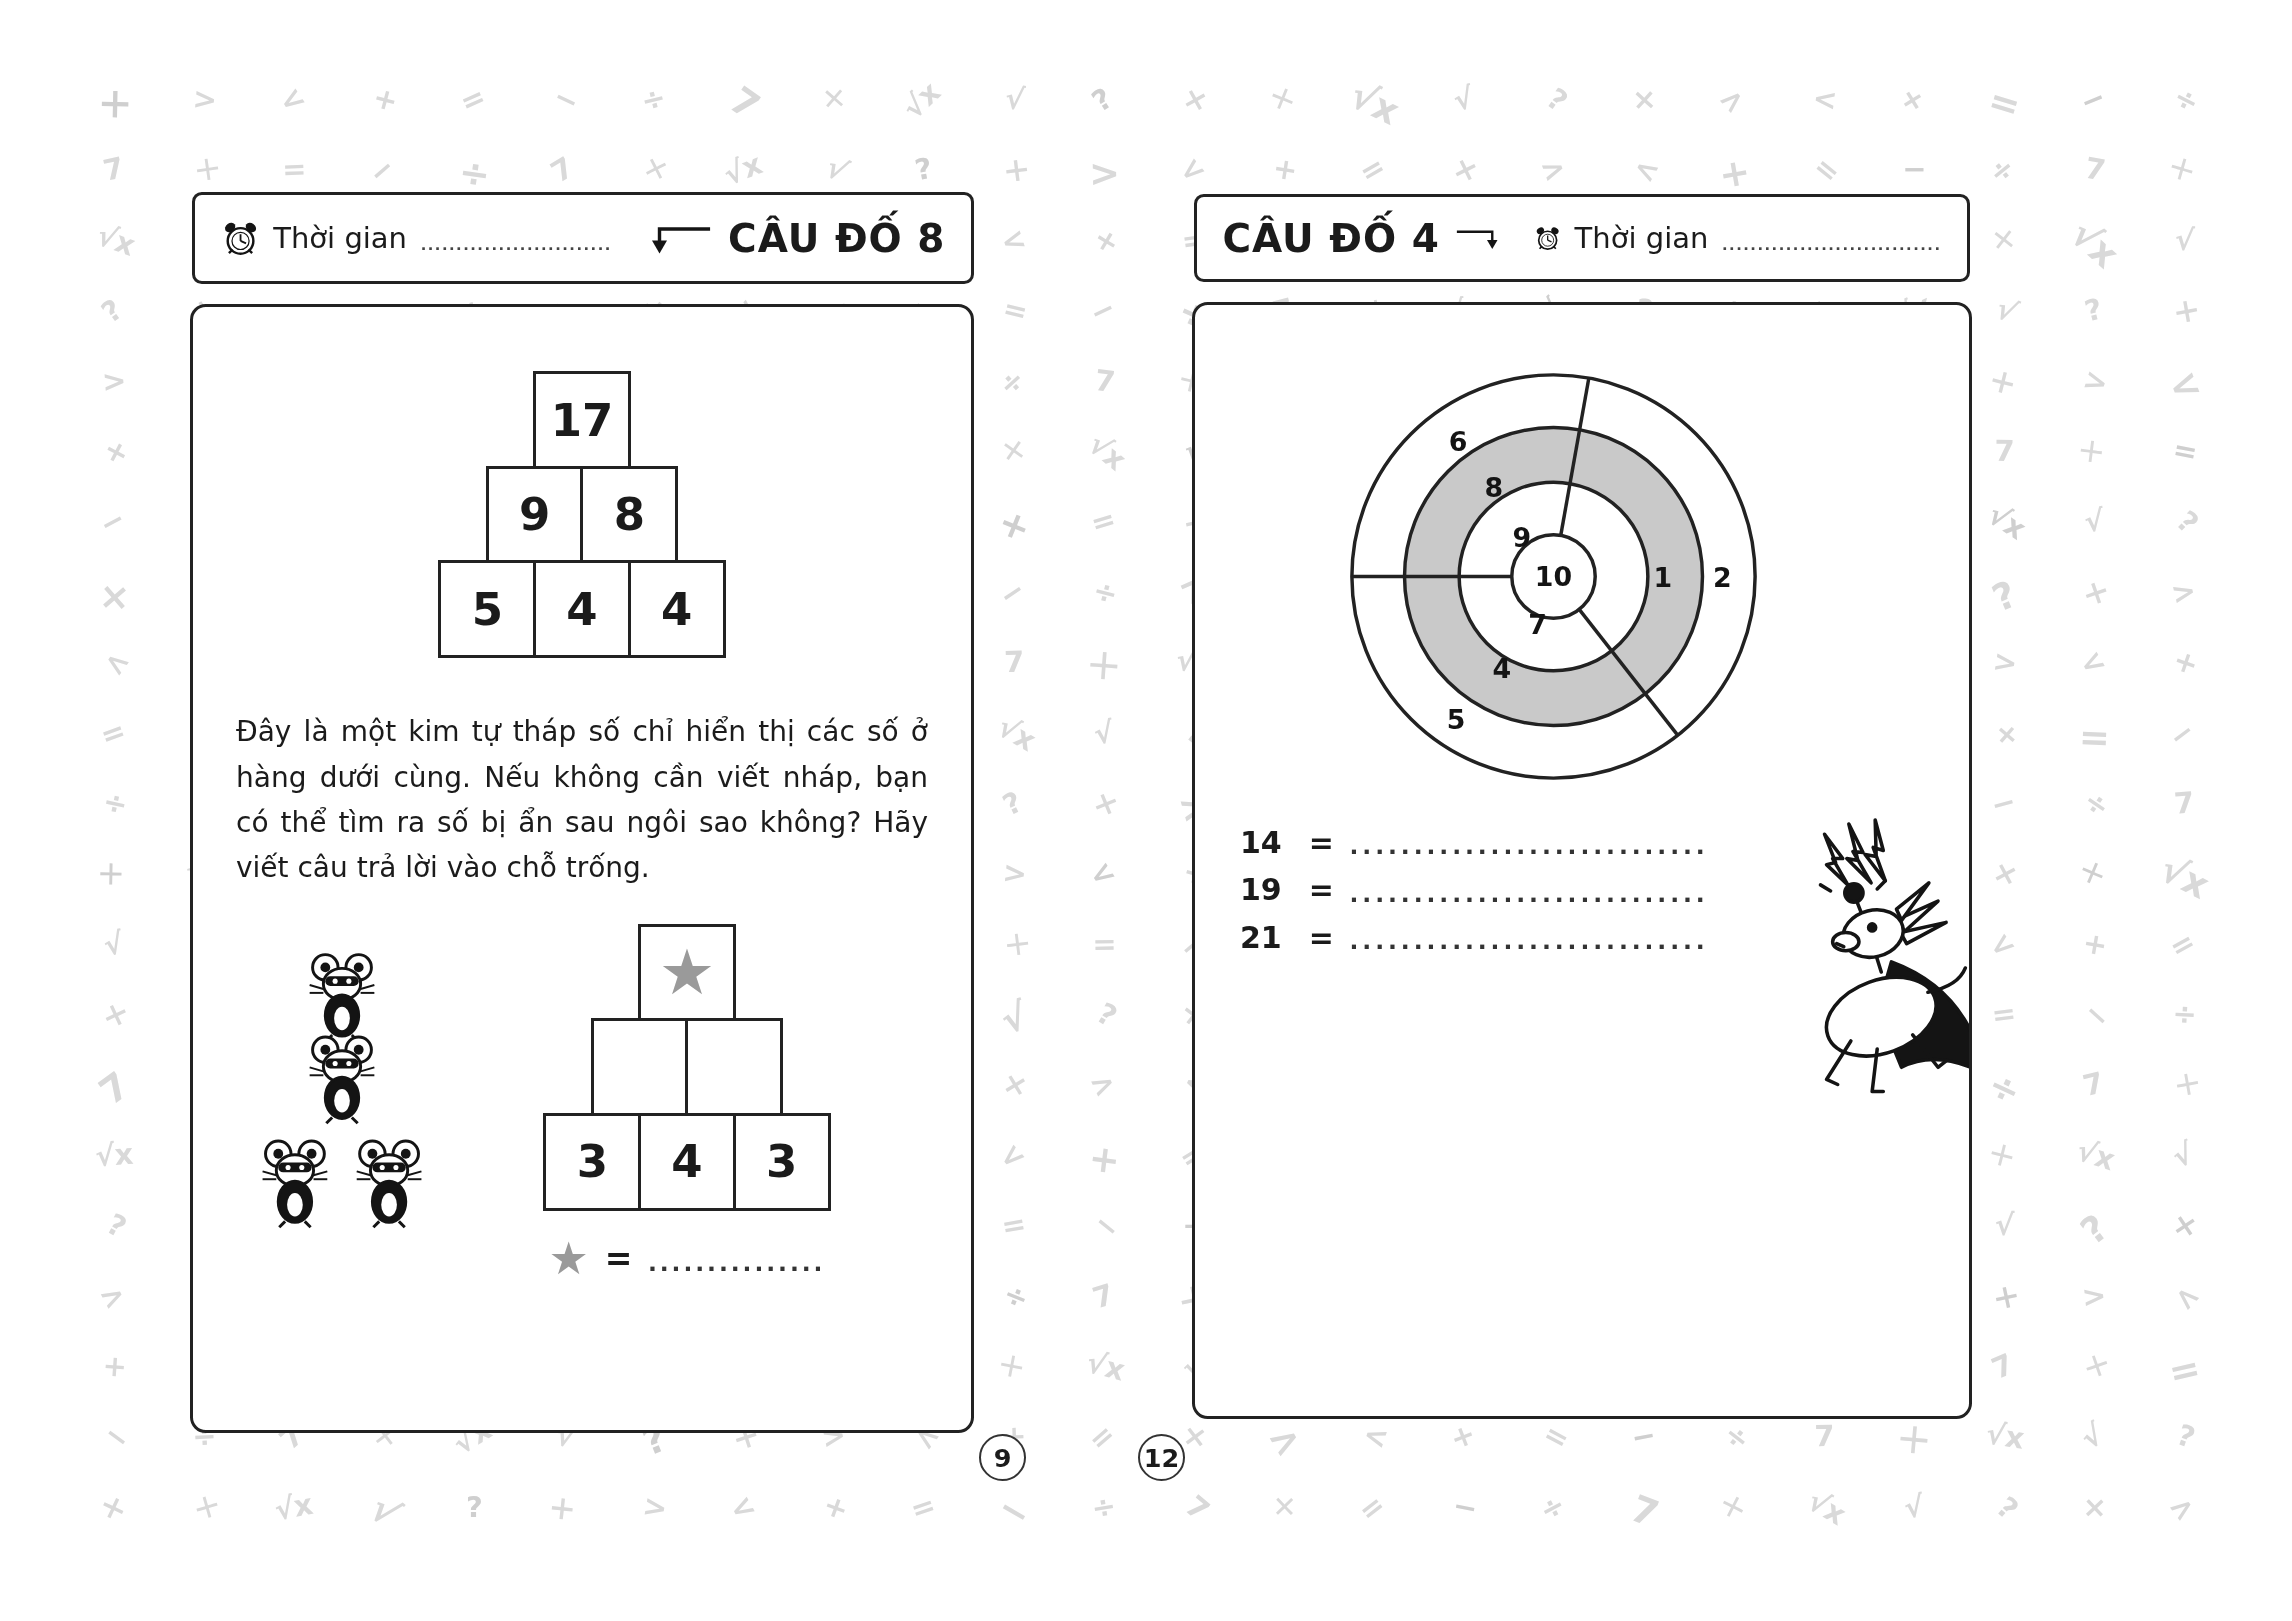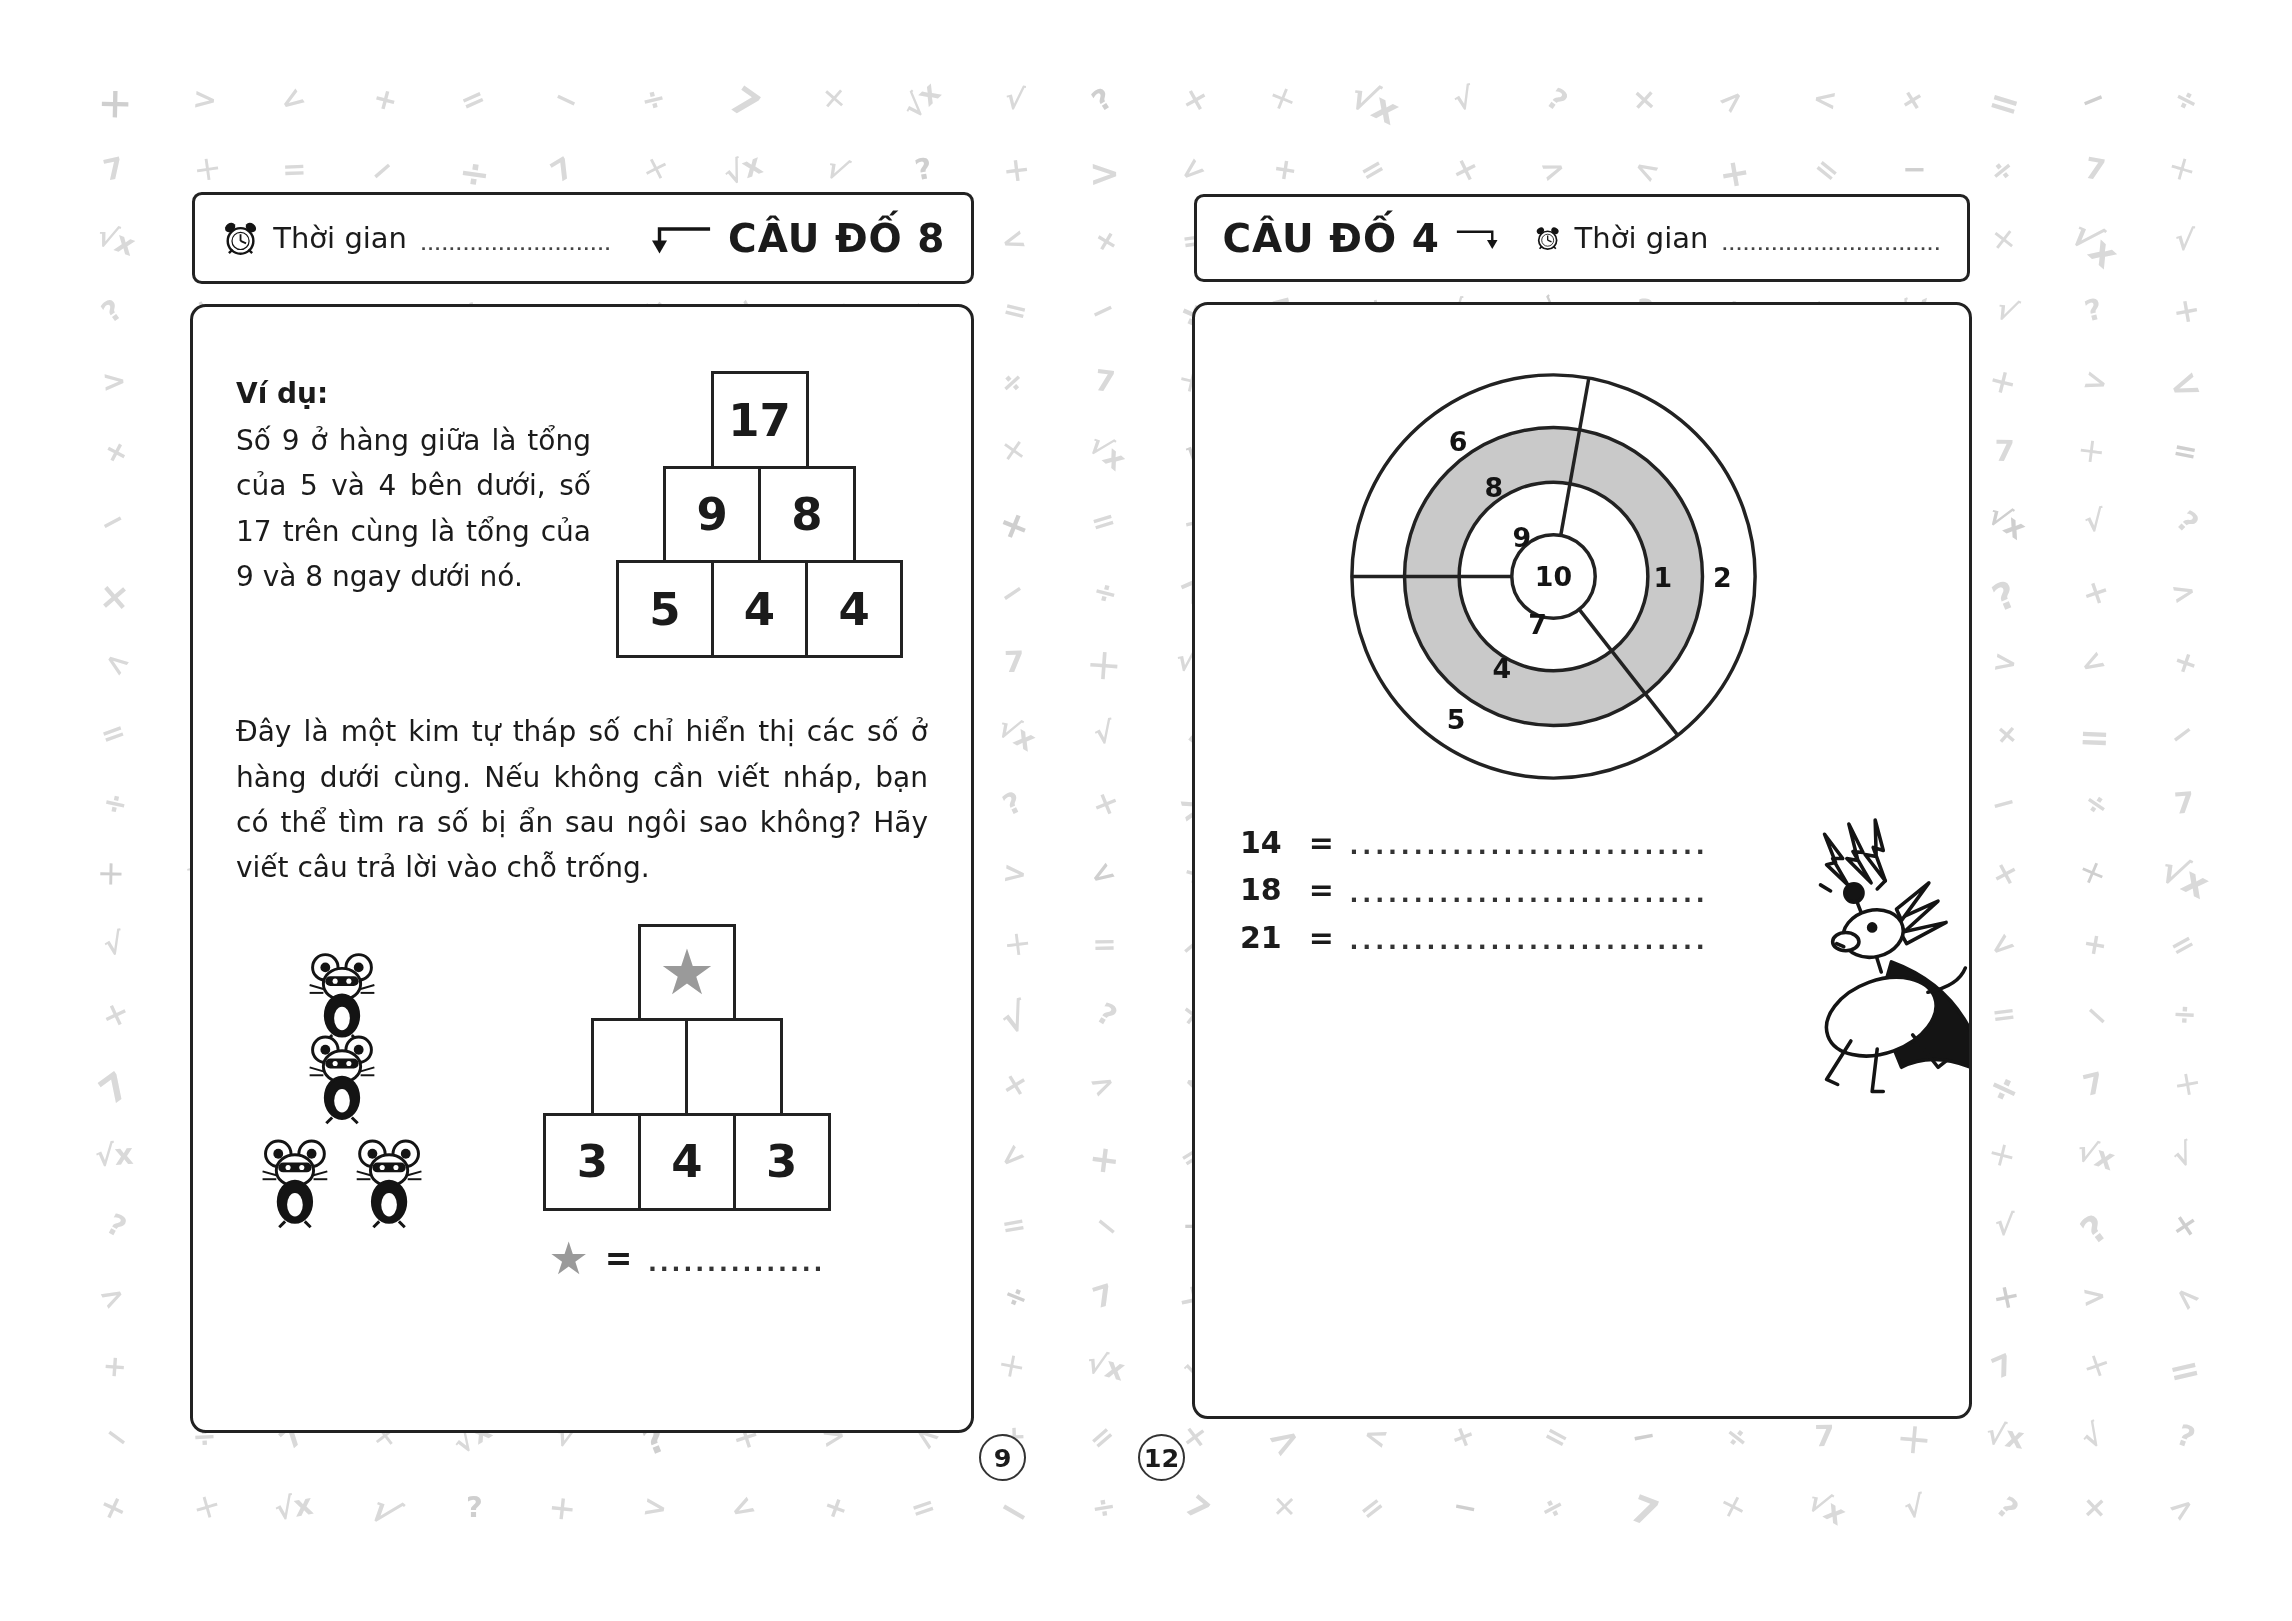--- a/index.html
+++ b/index.html
@@ -634,24 +634,20 @@
     <svg width="102" height="53" viewBox="0 0 110 56">
       <path d="M104 14 H30 V32" fill="none" stroke="#141414" stroke-width="5"></path>
       <polygon points="19,31 41,31 30,50" fill="#141414"></polygon>
     </svg>
     <span class="hdr-title">CÂU ĐỐ 8</span>
   </div>
 
   <div class="panel main-left">
 
     <div class="example-row">
-      <div class="example-textcol">
-        <div class="bold-label">Ví dụ:</div>
-        <p class="para">Số 9 ở hàng giữa là tổng của 5 và 4 bên dưới, số 17 trên cùng là tổng của 9 và 8 ngay dưới nó.</p>
-      </div>
       <div class="example-pyr">
         <div class="pyramid">
           <div class="prow">
             <div class="pcell">17</div>
           </div>
           <div class="prow">
             <div class="pcell">9</div>
             <div class="pcell">8</div>
           </div>
           <div class="prow">
@@ -766,21 +762,21 @@
     </div>
 
     <div class="score-wrap">
       <div class="score-col">
         <div class="score-line">
           <span class="score-num">14</span>
           <span>=</span>
           <span class="score-dots">............................</span>
         </div>
         <div class="score-line">
-          <span class="score-num">18</span>
+          <span class="score-num">19</span>
           <span>=</span>
           <span class="score-dots">............................</span>
         </div>
         <div class="score-line">
           <span class="score-num">21</span>
           <span>=</span>
           <span class="score-dots">............................</span>
         </div>
       </div>
 

